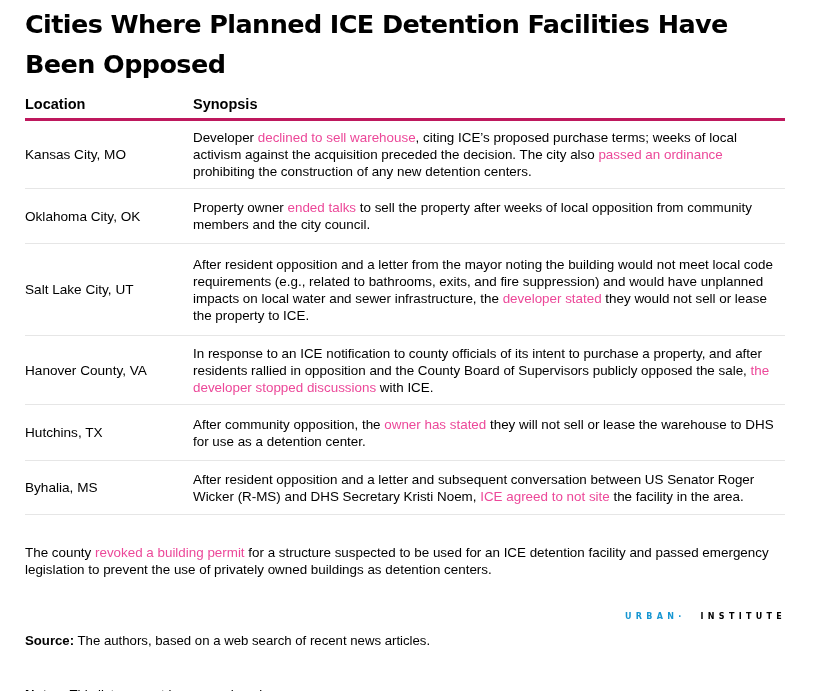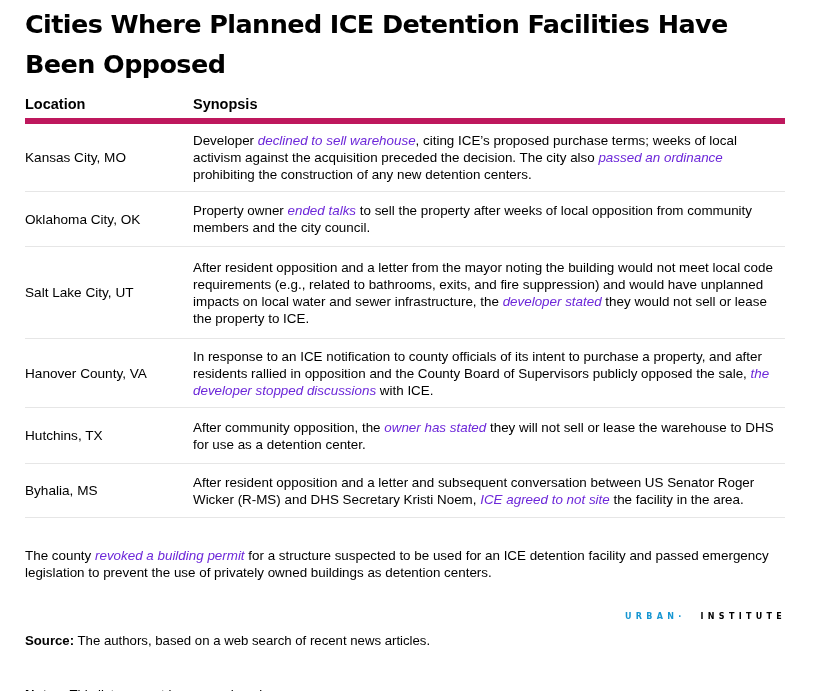--- a/index.html
+++ b/index.html
@@ -14,35 +14,35 @@
       font-family: "DejaVu Sans", sans-serif;
       font-weight: bold; font-size: 25.5px; line-height: 40px;
       letter-spacing: -0.6px;
       margin: 0;
     }
     .table {
       position: absolute; left: 25px; top: 90px; width: 760px;
     }
     .thead {
       display: flex; height: 28px; align-items: center;
-      border-bottom: 6px solid #be185d;
+      border-bottom: 3px solid #be185d;
       font-weight: bold; font-size: 14.5px;
     }
     .col-loc { width: 168px; flex: 0 0 168px; }
     .col-syn { flex: 1 1 auto; }
     .row {
       display: flex; align-items: center;
       border-bottom: 1px solid #e6e6e6;
       font-size: 13.4px; line-height: 17px;
       box-sizing: border-box;
     }
     .row:last-child { border-bottom: none; }
     .row .col-loc { font-size: 13.6px; }
     .row .col-syn { padding-right: 2px; }
-    a.link { color: #6d28d9; text-decoration: none; font-style: italic; }
+    a.link { color: #ec4899; text-decoration: none; }
     .brand {
       position: absolute; right: 33px; top: 612px;
       font-size: 8px; font-weight: bold; letter-spacing: 4.3px;
       font-family: "DejaVu Sans", sans-serif;
     }
     .brand .b1 { color: #1696d2; }
     .brand .dot { color: #1696d2; }
     .brand .b2 { color: #000000; margin-left: 15px; }
     .note {
       position: absolute; left: 25px;

